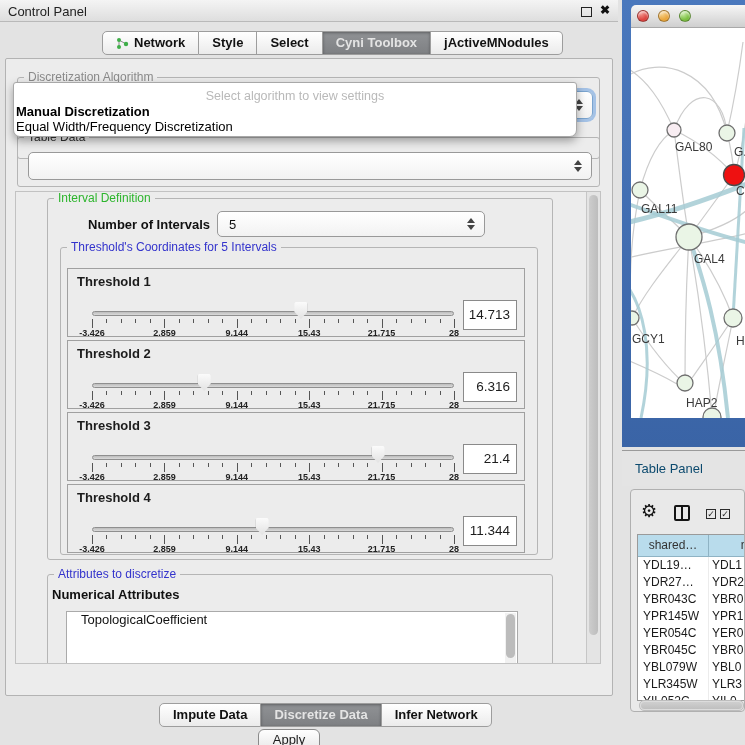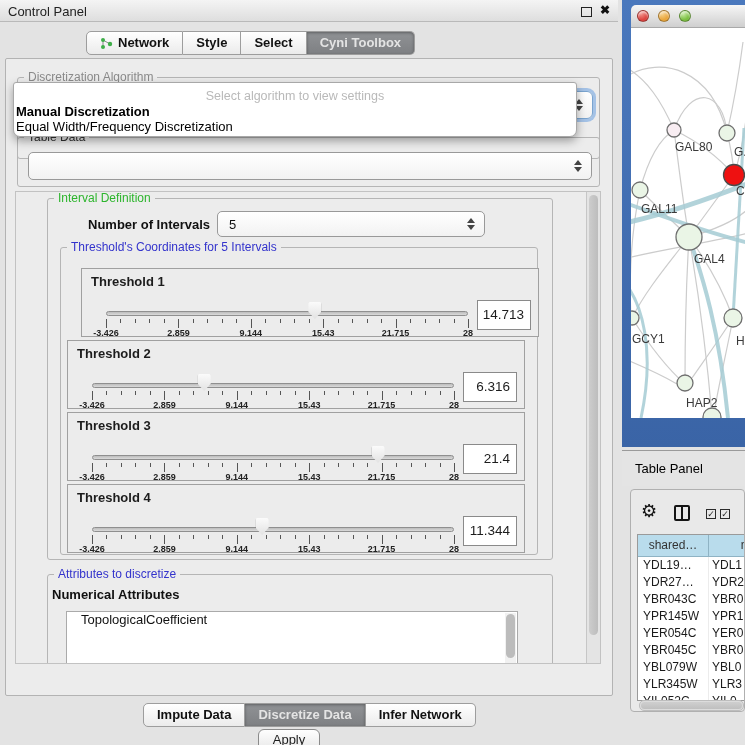--- a/index.html
+++ b/index.html
@@ -13,21 +13,21 @@
   #titlebar .title { position:absolute; left:8px; top:4px; font-size:13px; color:#222; }
   .float-btn { position:absolute; right:26px; top:7px; width:11px; height:10px;
     border:1.5px solid #222; background:transparent; }
   .close-btn { position:absolute; right:8px; top:3px; font-size:12px; font-weight:bold; color:#111; }
 
   
   .tabbar { position:absolute; display:flex; height:24px; }
   .tab { border:1px solid #9d9d9d; border-left:none; background:linear-gradient(#ffffff,#ebebeb);
     padding:0 13px; line-height:22px; font-size:13px; font-weight:bold; color:#111;
     display:flex; align-items:center; gap:5px; white-space:nowrap; }
-  .tab:first-child { border-left:1px solid #9d9d9d; border-radius:5px 0 0 5px; }
+  .tab:first-child { border-left:1px solid #9d9d9d; border-radius:5px 0 0 5px;margin-left:16px; }
   .tab:last-child { border-radius:0 5px 5px 0; }
   .tab.selected { background:linear-gradient(#909295,#7e8083); color:#e4e4e4;
     box-shadow:inset 0 1px 3px rgba(0,0,0,.35); }
 
   
   #main-panel { left:5px; top:58px; width:608px; height:638px; background:#ececec;
     border:1px solid #b3b3b3; border-radius:2px; }
   .groupbox { position:absolute; border:1px solid #b5b5b5; border-radius:3px; }
   .group-title { position:absolute; top:-8px; left:6px; background:#ececec;
     padding:0 4px; font-size:12px; line-height:14px; white-space:nowrap; }
@@ -101,21 +101,21 @@
   #net-titlebar { position:absolute; left:9px; top:5px; width:114px; height:23px;
     background:linear-gradient(#f6f6f6,#cfcfcf); border-radius:5px 0 0 0;
     border-bottom:1px solid #a9a9a9; }
   .tl { position:absolute; top:5px; width:12px; height:12px; border-radius:50%;
     border:1px solid rgba(0,0,0,.3); box-shadow:inset 0 2px 2px rgba(255,255,255,.6); }
   #net-canvas { position:absolute; left:9px; top:28px; width:114px; height:390px; background:#fff; }
 
   
   #tp-bar { left:622px; top:450px; width:123px; height:36px; background:#e4e4e4;
     border-top:1px solid #9a9a9a; }
-  #tp-bar .t { position:absolute; left:13px; top:10px; font-size:13px; color:#000000; }
+  #tp-bar .t { position:absolute; left:13px; top:10px; font-size:13px; color:#0c4a6e; }
   #tp-box { left:630px; top:489px; width:115px; height:223px; background:#e9e9e9;
     border:1px solid #b0b0b0; border-radius:4px; overflow:hidden; }
   .gear { position:absolute; left:10px; top:12px; font-size:18px; color:#141414; line-height:18px; }
   .colicon { position:absolute; left:43px; top:15px; width:16px; height:16px;
     border:2px solid #141414; border-radius:2px; }
   .colicon::after { content:""; position:absolute; left:5px; top:0; width:2px; height:12px; background:#141414; }
   .cbicon { position:absolute; top:19px; width:10px; height:10px; border:1.5px solid #2a2a2a;
     font-size:9px; line-height:8px; text-align:center; color:#2a2a2a; }
   #tp-table { position:absolute; left:6px; top:44px; width:109px; height:167px;
     background:#fff; border:1px solid #9a9a9a; overflow:hidden; }
@@ -157,20 +157,23 @@
   </div>
   <div class="tab">
       <span>Style</span>
     </div>
   <div class="tab">
       <span>Select</span>
     </div>
   <div class="tab selected">
       <span>Cyni Toolbox</span>
     </div>
+  <div class="tab">
+      <span>jActiveMNodules</span>
+    </div>
 </div>
 
 <div class="abs" id="main-panel">
 
   <div class="groupbox" style="left:11px; top:18px; width:583px; height:82px;">
     <span class="group-title gt-gray">Discretization Algorithm</span>
   </div>
   <div class="combo abs" id="algo-combo" style="left:21px; top:32px;">
     <span class="spinner">
         <span class="up"></span>
@@ -197,21 +200,21 @@
         <span class="val">5</span>
         <span class="spinner">
             <span class="up"></span>
             <span class="dn"></span>
           </span>
       </div>
 
       <div class="groupbox" style="left:12px; top:48px; width:478px; height:308px;">
         <span class="group-title gt-blue">Threshold's Coordinates for 5 Intervals</span>
 
-        <div class="threshold" style="top:20px;margin-left:14px;">
+        <div class="threshold" style="top:20px;">
           <span class="tlabel">Threshold 1</span>
           <div class="track"></div>
           <div class="thumb-slider" style="left: 226.4px;"></div>
           <div class="ticks">
               <div class="tick major" style="left: 0%;"></div>
               <div class="tick" style="left: 4%;"></div>
               <div class="tick" style="left: 8%;"></div>
               <div class="tick" style="left: 12%;"></div>
               <div class="tick" style="left: 16%;"></div>
               <div class="tick major" style="left: 20%;"></div>

